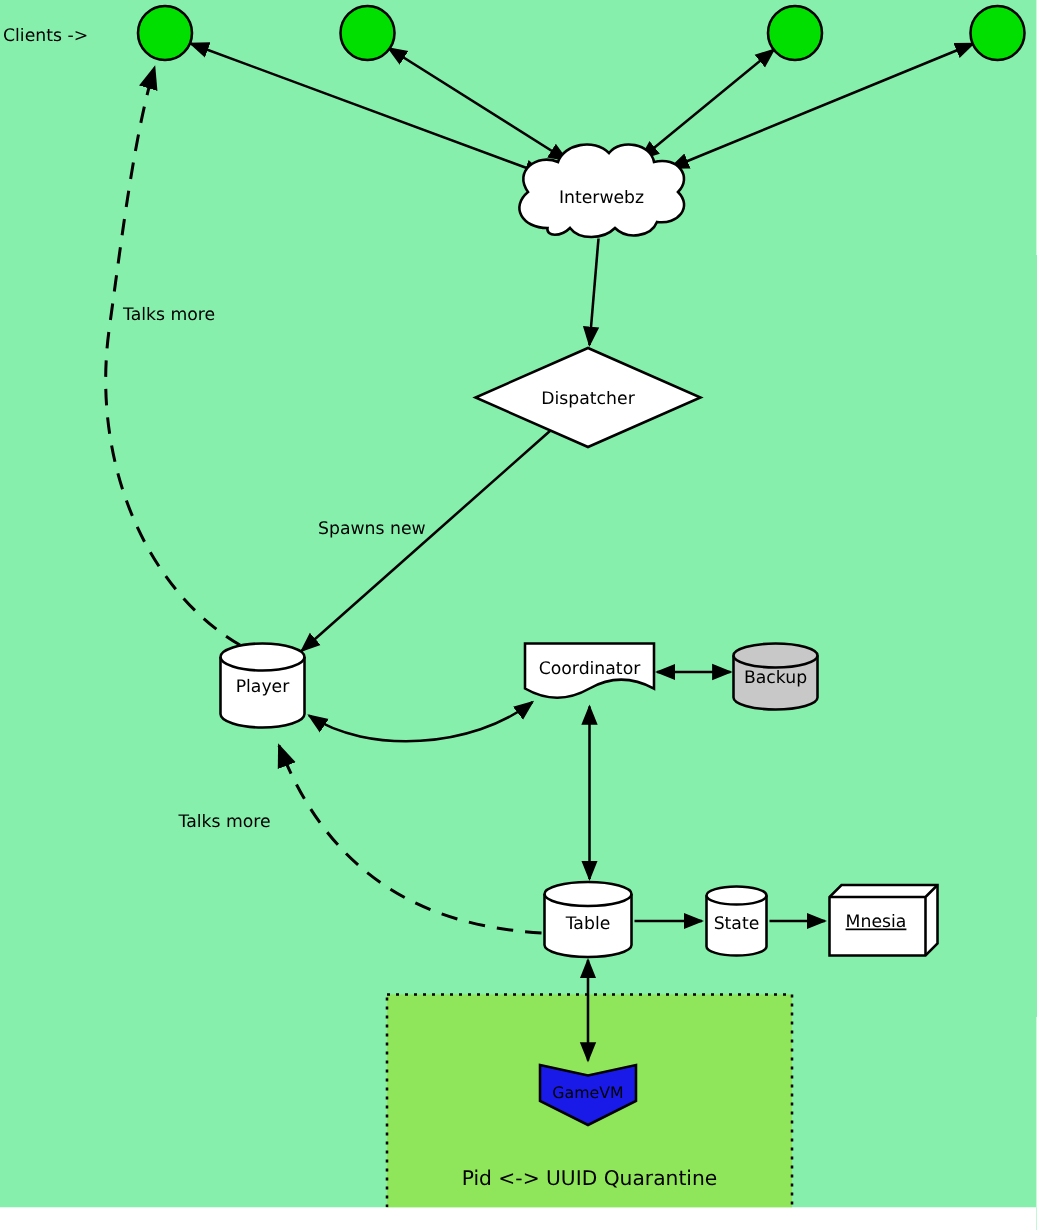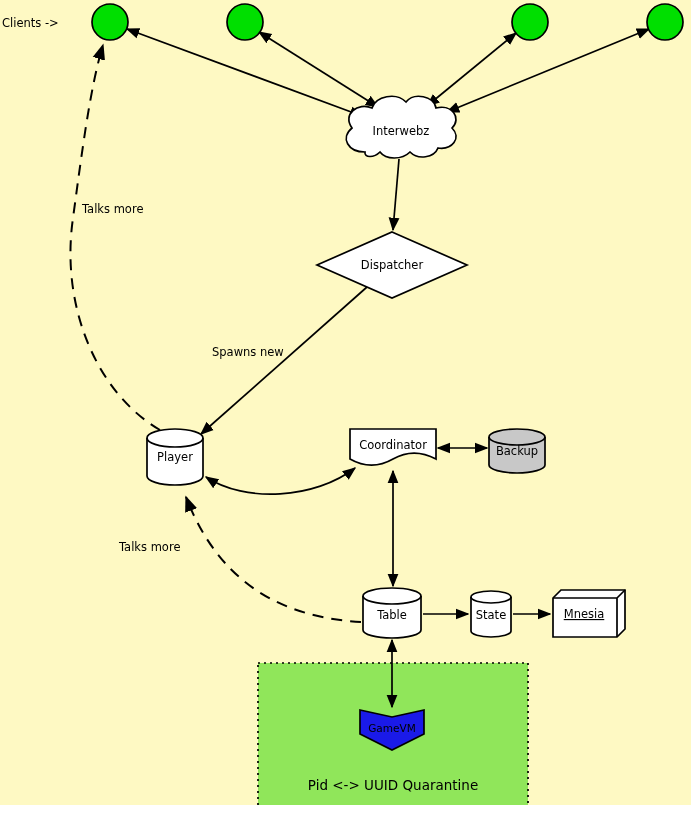--- a/index.html
+++ b/index.html
@@ -4,21 +4,21 @@
 <style>
   html, body {
     margin: 0;
     padding: 0;
     background: #ffffff;
   }
   .canvas {
     position: relative;
     width: 691px;
     height: 805px;
-    background: #fef9c3;
+    background: #86efac;
     overflow: hidden;
   }
   svg text {
     font-family: "DejaVu Sans", "Liberation Sans", sans-serif;
     font-size: 11.5px;
     fill: #000000;
   }
   svg text.node-label { text-anchor: middle; }
   svg text.edge-label { text-anchor: start; }
   svg text.underlined { text-decoration: underline; }

